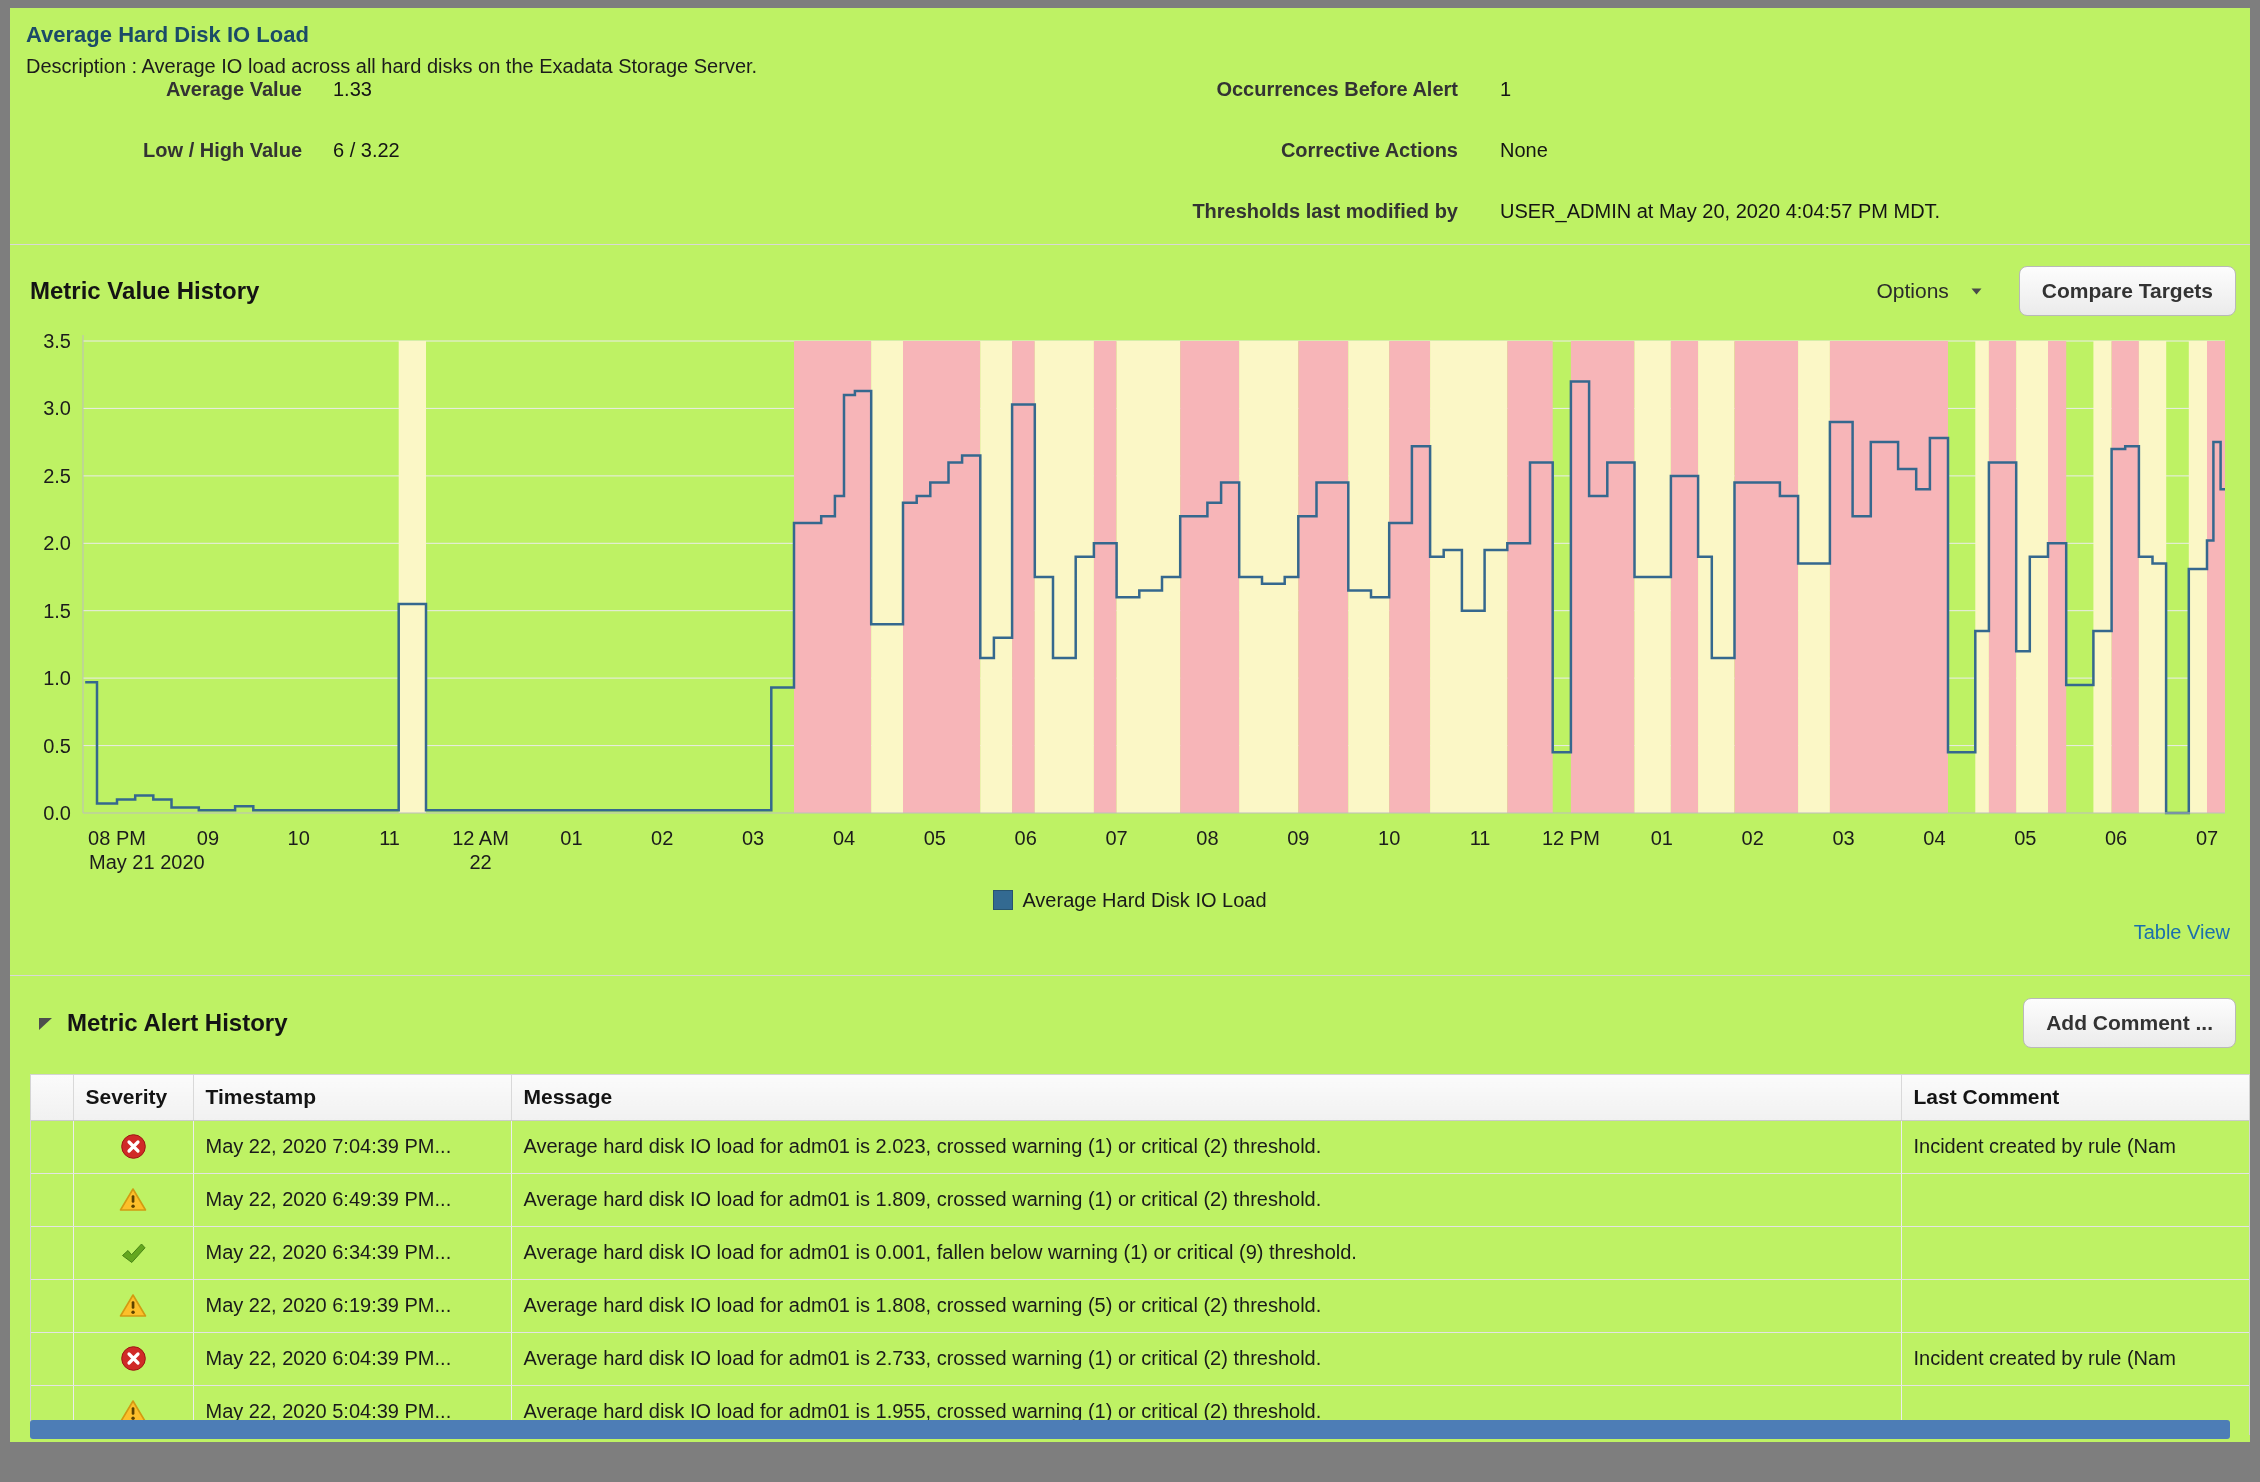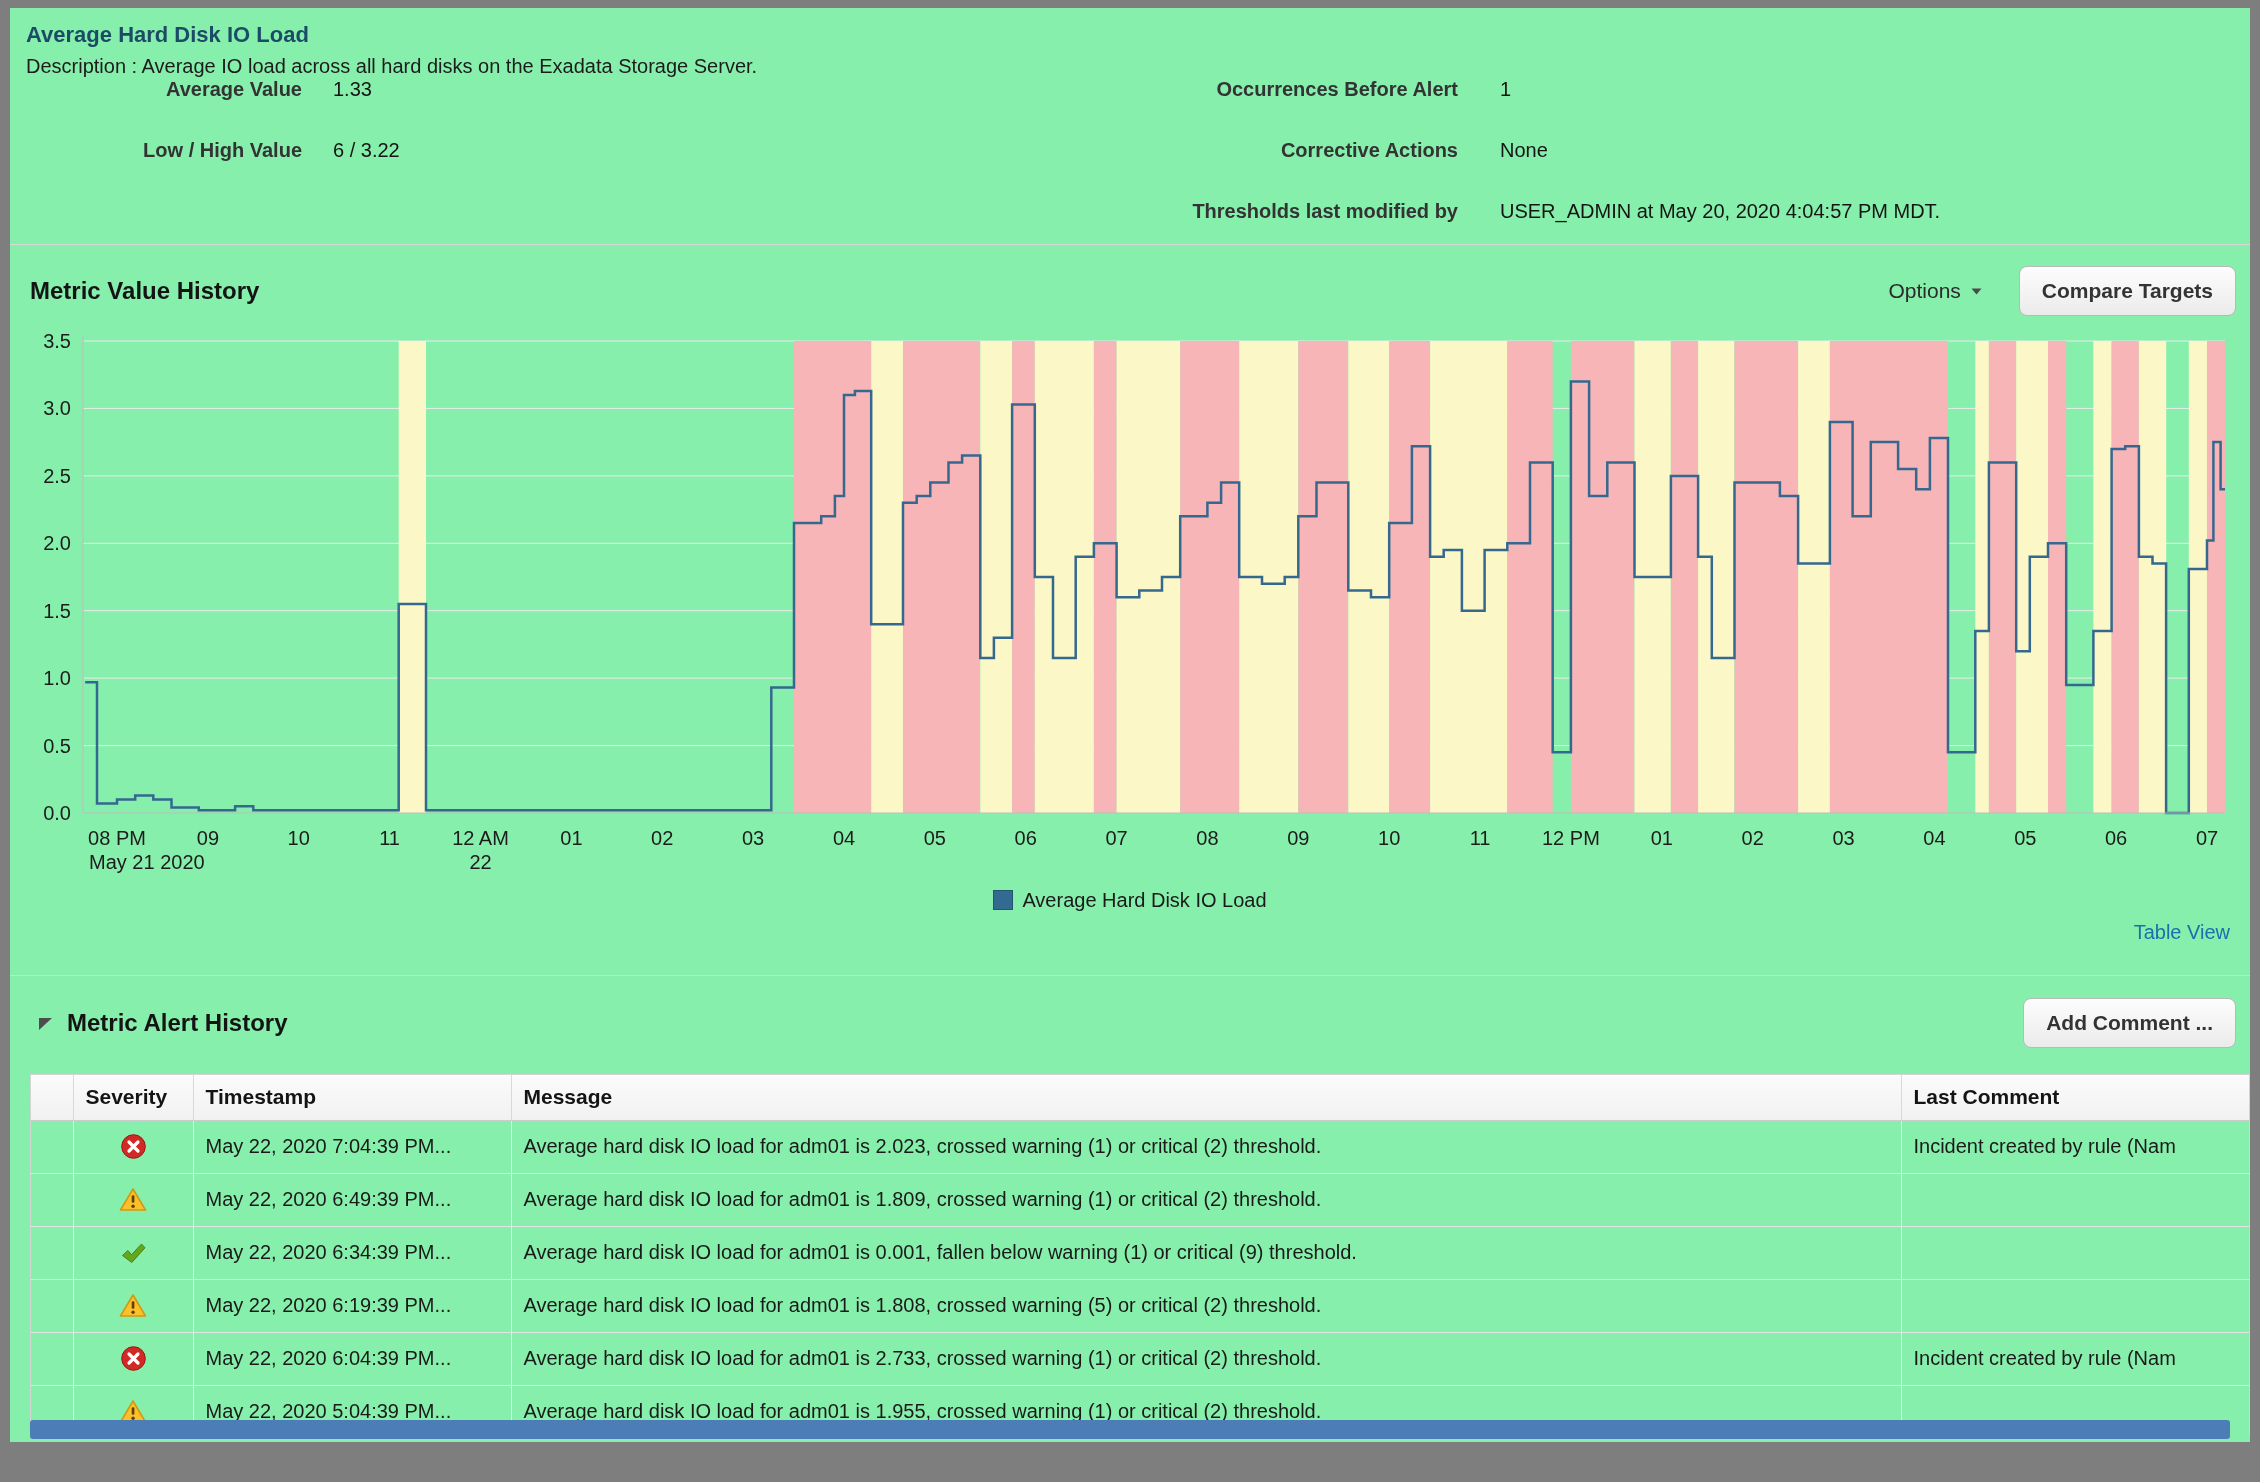--- a/index.html
+++ b/index.html
@@ -4,37 +4,37 @@
 <style>
   html,body{margin:0;padding:0;}
   body{
     width:2260px;height:1482px;position:relative;
     background:#7e7e7e;
     font-family:"Liberation Sans", sans-serif;
     -webkit-font-smoothing:antialiased;
   }
   .page{
     position:absolute;left:10px;top:8px;width:2240px;height:1434px;
-    background:#86efac;overflow:hidden;
+    background:#bef264;overflow:hidden;
   }
   
   .header{position:relative;height:236px;box-sizing:border-box;padding:14px 0 0 16px;}
   .title{font-size:22px;font-weight:bold;color:#1b4b67;}
   .desc{font-size:20px;color:#1c1c1c;margin-top:7px;}
   .kv{position:absolute;left:16px;top:70px;right:0;height:160px;font-size:20px;}
   .kv .lbl{position:absolute;font-weight:bold;color:#333;white-space:nowrap;text-align:right;}
   .kv .val{position:absolute;color:#141414;white-space:nowrap;}
   .hr{border-top:1px solid #d8d8d8;height:0;}
   
   .sec-head{display:flex;align-items:center;padding:0 14px 0 20px;}
   #mvh-head{margin-top:18px;height:56px;}
   #mah-head{margin-top:16px;height:62px;padding-left:28px;}
   .h2{font-size:24px;font-weight:bold;color:#141414;}
   .spacer{flex:1;}
-  .options{display:flex;align-items:center;gap:9px;font-size:21px;color:#2b2b2b;margin-right:36px;cursor:pointer;}
+  .options{display:flex;align-items:center;gap:21px;font-size:21px;color:#2b2b2b;margin-right:36px;cursor:pointer;}
   .btn{
     font-family:"Liberation Sans", sans-serif;
     font-size:21px;font-weight:bold;color:#333;
     background:linear-gradient(#fdfdfd,#ebebeb);
     border:1px solid #b9b9b9;border-radius:8px;
     padding:12px 22px;cursor:pointer;
   }
   .disclosure{margin-right:14px;}
   
   .chart-area{position:relative;margin-top:8px;height:552px;}

